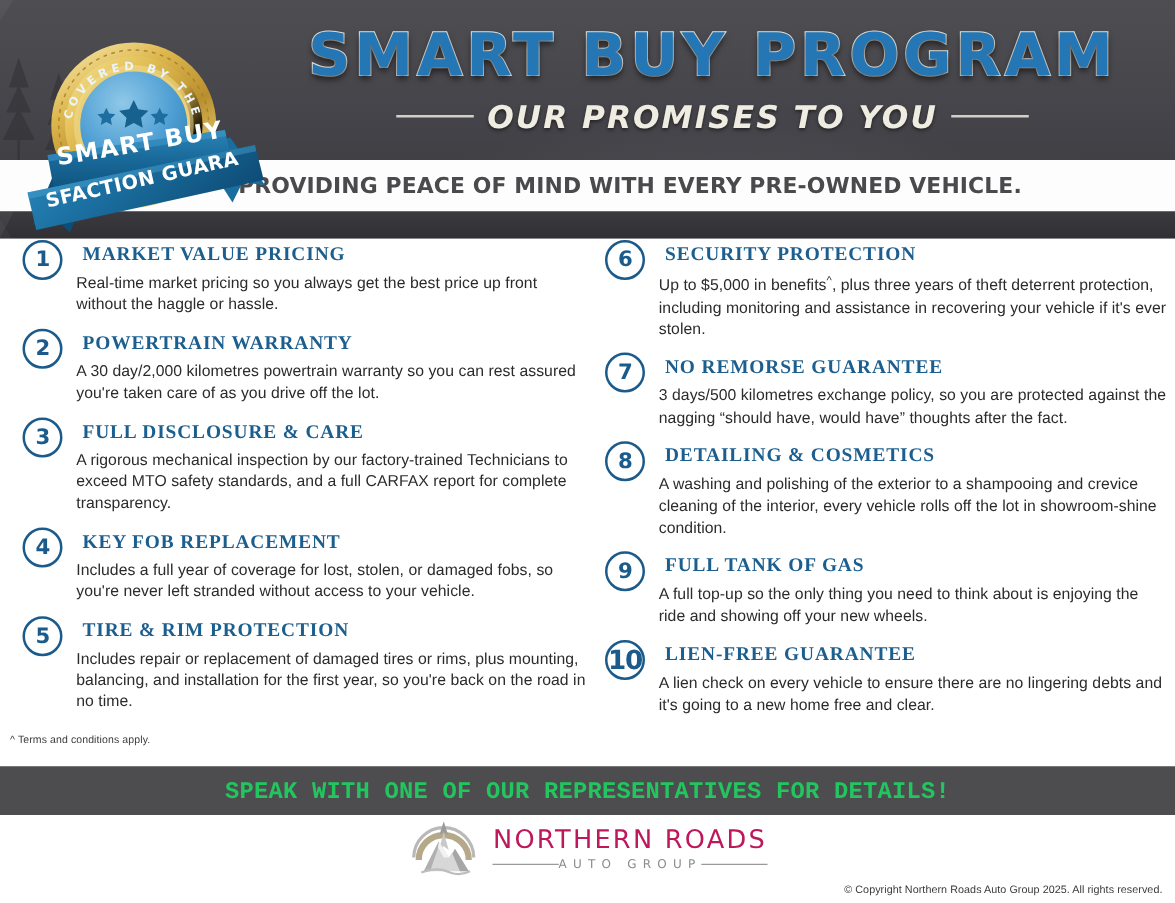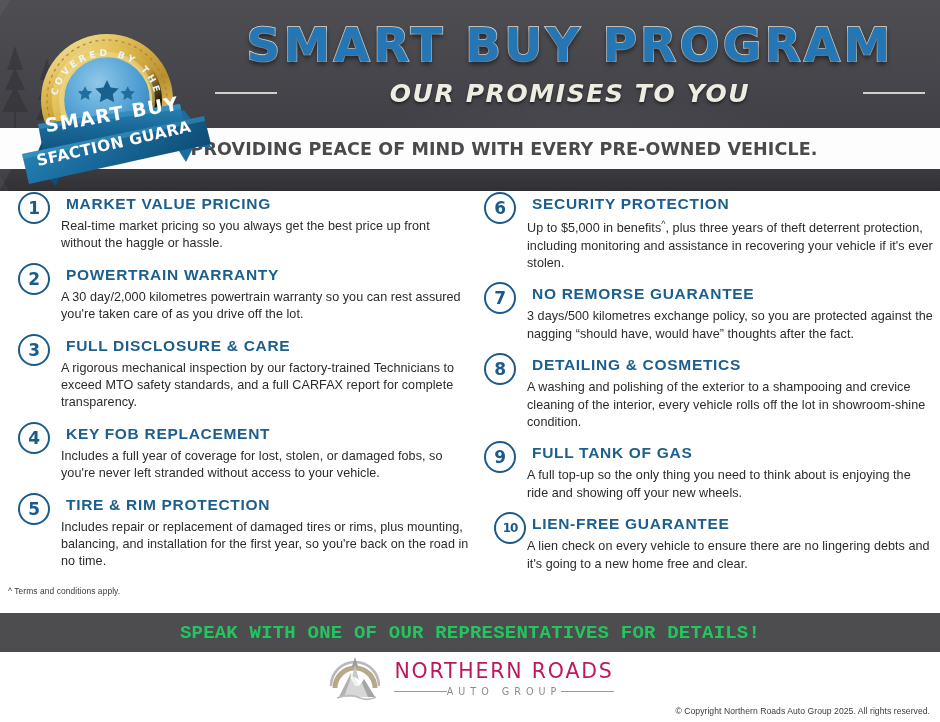--- a/index.html
+++ b/index.html
@@ -36,21 +36,21 @@
     font-family:"DejaVu Sans", sans-serif;
     font-size:47px; font-weight:bold; letter-spacing:3.2px;
     color:#2477b4;
     -webkit-text-stroke:1.6px #e9e6dd;
     paint-order:stroke fill;
     text-shadow:0 3px 5px rgba(0,0,0,.55);
     line-height:1.06;
     white-space:nowrap;
   }
   .subtitle-row {
-    display:flex; align-items:center; justify-content:space-between; gap:11px;
+    display:flex; align-items:center; justify-content:center; gap:11px;
     margin-top:9px;
   }
   .sub-rule { width:62px; height:2px; background:#e4e0d4; opacity:.9; }
   .subtitle {
     font-family:"DejaVu Sans", sans-serif;
     font-size:25px; font-style:italic; font-weight:bold;
     letter-spacing:1.6px; color:#efece1;
     text-shadow:0 2px 3px rgba(0,0,0,.5);
     white-space:nowrap;
   }
@@ -89,23 +89,23 @@
 
   .item { position:relative; padding-left:47px; margin-bottom:13px; }
   .num-badge {
     position:absolute; left:4px; top:-3px;
     width:32px; height:32px; border-radius:50%;
     border:2.2px solid #1b5b8c;
     display:flex; align-items:center; justify-content:center;
     font-family:"DejaVu Sans", sans-serif;
     font-size:17px; font-weight:bold; color:#1b5b8c; letter-spacing:-.5px;
   }
-  .num-badge.wide { font-size:12px; letter-spacing:-1px;margin-left:10px; }
+  .num-badge.wide { font-size:21px; letter-spacing:-1px; }
   .item-title {
-    font-family:Liberation Sans, sans-serif;
+    font-family:Liberation Serif, serif;
     font-size:15.5px; font-weight:bold; letter-spacing:.7px;
     color:#1c5f8f; margin-top:4px; margin-bottom:6px; margin-left:5px;
     line-height:1.1;
   }
   .item-desc {
     font-size:12.6px; line-height:1.38; color:#2b2b2b; letter-spacing:.05px;
   }
   .item-desc sup { font-size:9px; vertical-align:super; }
 
   .terms {

